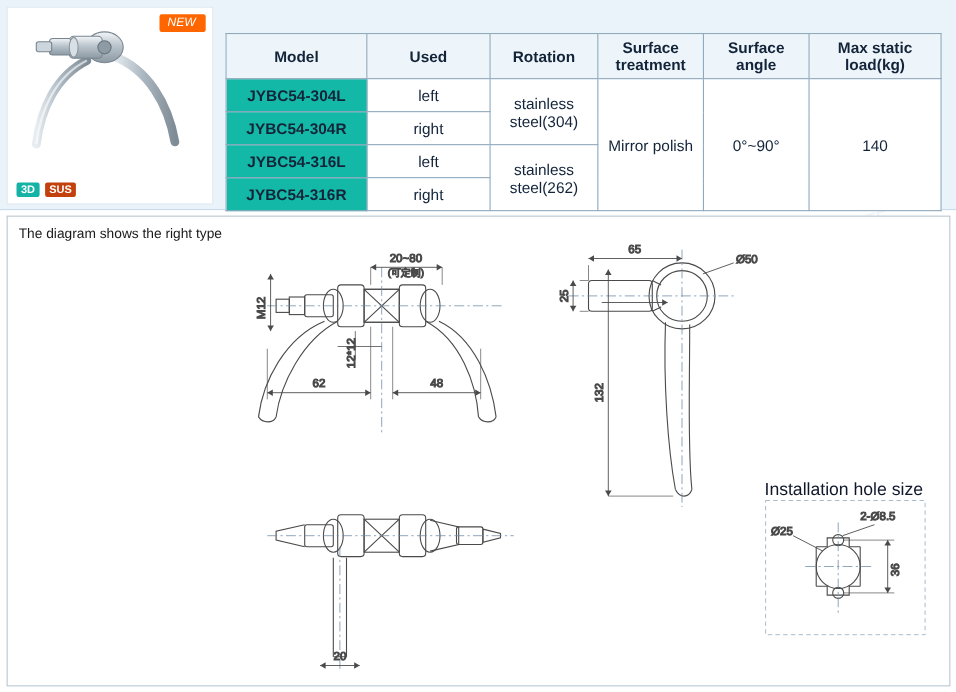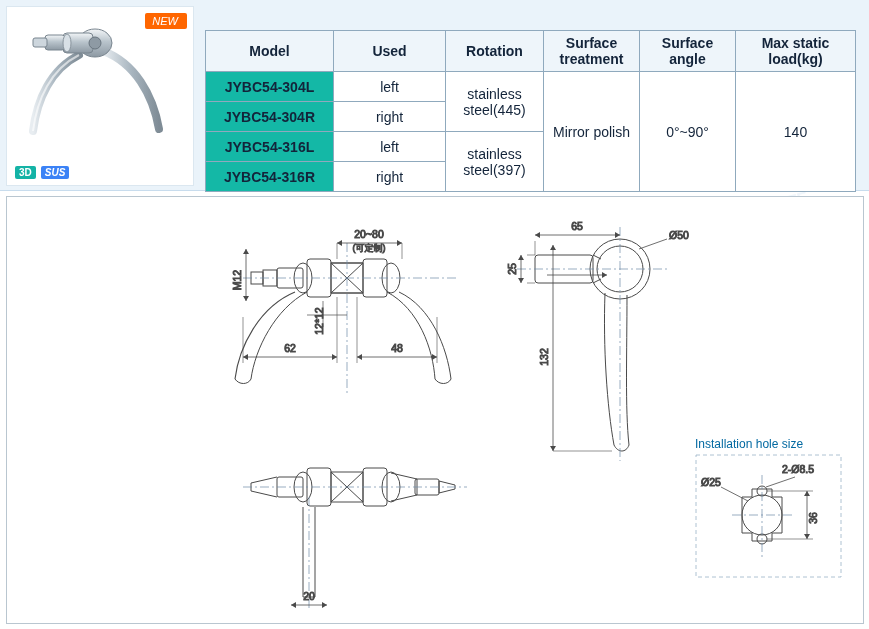--- a/index.html
+++ b/index.html
@@ -85,21 +85,21 @@
     z-index: 4;
   }
   .tag {
     font-size: 10px;
     font-weight: bold;
     color: #fff;
     border-radius: 2px;
     padding: 1px 4px;
   }
   .tag.t3d { background: #14b3a6; }
-  .tag.sus { background: #3b82f6; font-style: italic; }
+  .tag.sus { background: #c2410c; }
 
   
   .photo-svg { position: absolute; left: 0; top: 0; }
 
   
   .spec-wrap {
     position: absolute;
     left: 205px;
     top: 30px;
     width: 650px;
@@ -154,22 +154,22 @@
     position: absolute;
     left: 10px;
     top: 8px;
     font-size: 12.5px;
     color: #1a1a1a;
   }
   .inst-title {
     position: absolute;
     left: 688px;
     top: 240px;
-    font-size: 12px;
-    color: #0369a1;
+    font-size: 16px;
+    color: #0f172a;
   }
   svg { display: block; }
   .dim-txt {
     font-size: 10.5px;
     fill: #1a1a1a;
     font-family: "Liberation Sans", sans-serif;
   }
   .dim-txt-sm {
     font-size: 9px;
     fill: #1a1a1a;
@@ -272,45 +272,46 @@
         <th class="model-h">Model</th>
         <th>Used</th>
         <th>Rotation</th>
         <th>Surface treatment</th>
         <th>Surface angle</th>
         <th>Max static load(kg)</th>
       </tr>
       <tr>
         <td class="model-c">JYBC54-304L</td>
         <td>left</td>
-        <td rowspan="2">stainless steel(445)</td>
+        <td rowspan="2">stainless steel(304)</td>
         <td rowspan="4">Mirror polish</td>
         <td rowspan="4">0°~90°</td>
         <td rowspan="4">140</td>
       </tr>
       <tr>
         <td class="model-c">JYBC54-304R</td>
         <td>right</td>
       </tr>
       <tr>
         <td class="model-c">JYBC54-316L</td>
         <td>left</td>
-        <td rowspan="2">stainless steel(397)</td>
+        <td rowspan="2">stainless steel(262)</td>
       </tr>
       <tr>
         <td class="model-c">JYBC54-316R</td>
         <td>right</td>
       </tr>
     </tbody>
       </table>
   </div>
 
 </div>
 
 <div class="diagram">
+  <div class="diag-title">The diagram shows the right type</div>
   <div class="inst-title">Installation hole size</div>
 
   <svg width="856" height="426" viewBox="0 0 856 426">
     <g stroke="#4a4a4a" fill="none" stroke-width="1">
 
       <path d="M288 95 C 252 110, 232 150, 228 182" stroke-width="1.1"></path>
       <path d="M300 95 C 268 112, 248 152, 244 182"></path>
       <path d="M228 182 C 232 188, 241 188, 244 182"></path>
       <path d="M392 95 C 424 110, 440 150, 444 182"></path>
       <path d="M380 95 C 412 112, 426 152, 428 182"></path>

